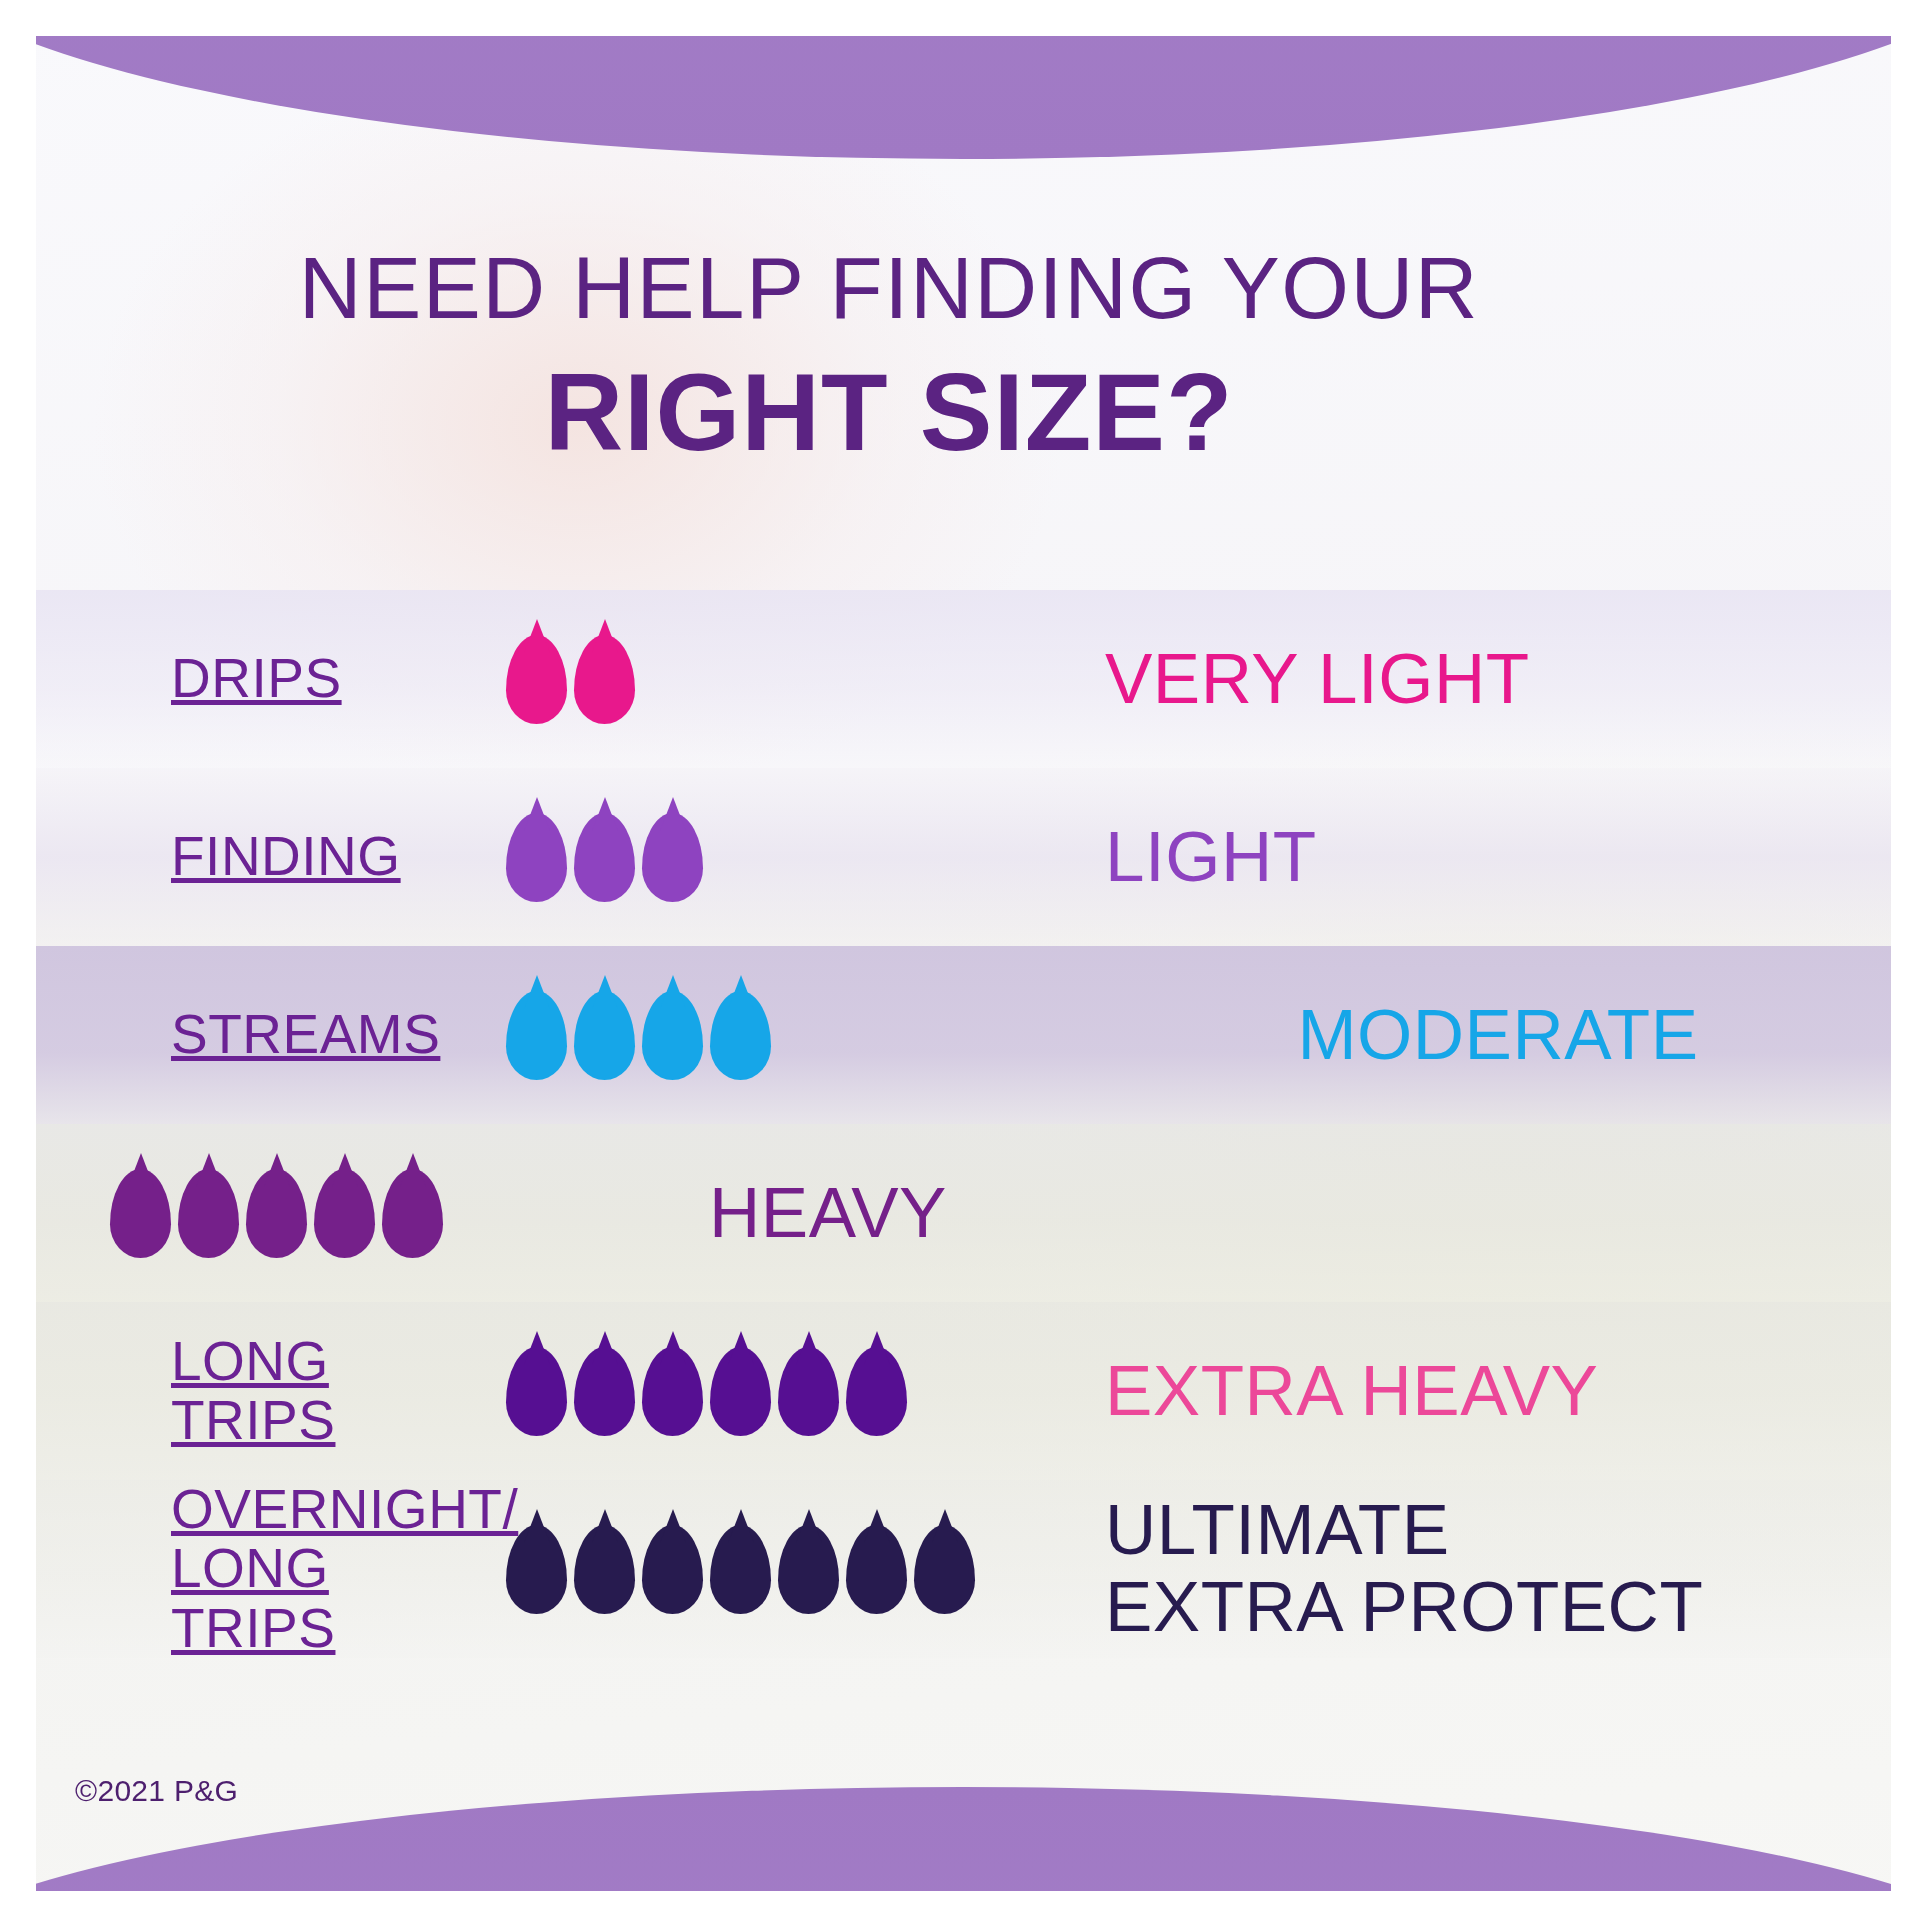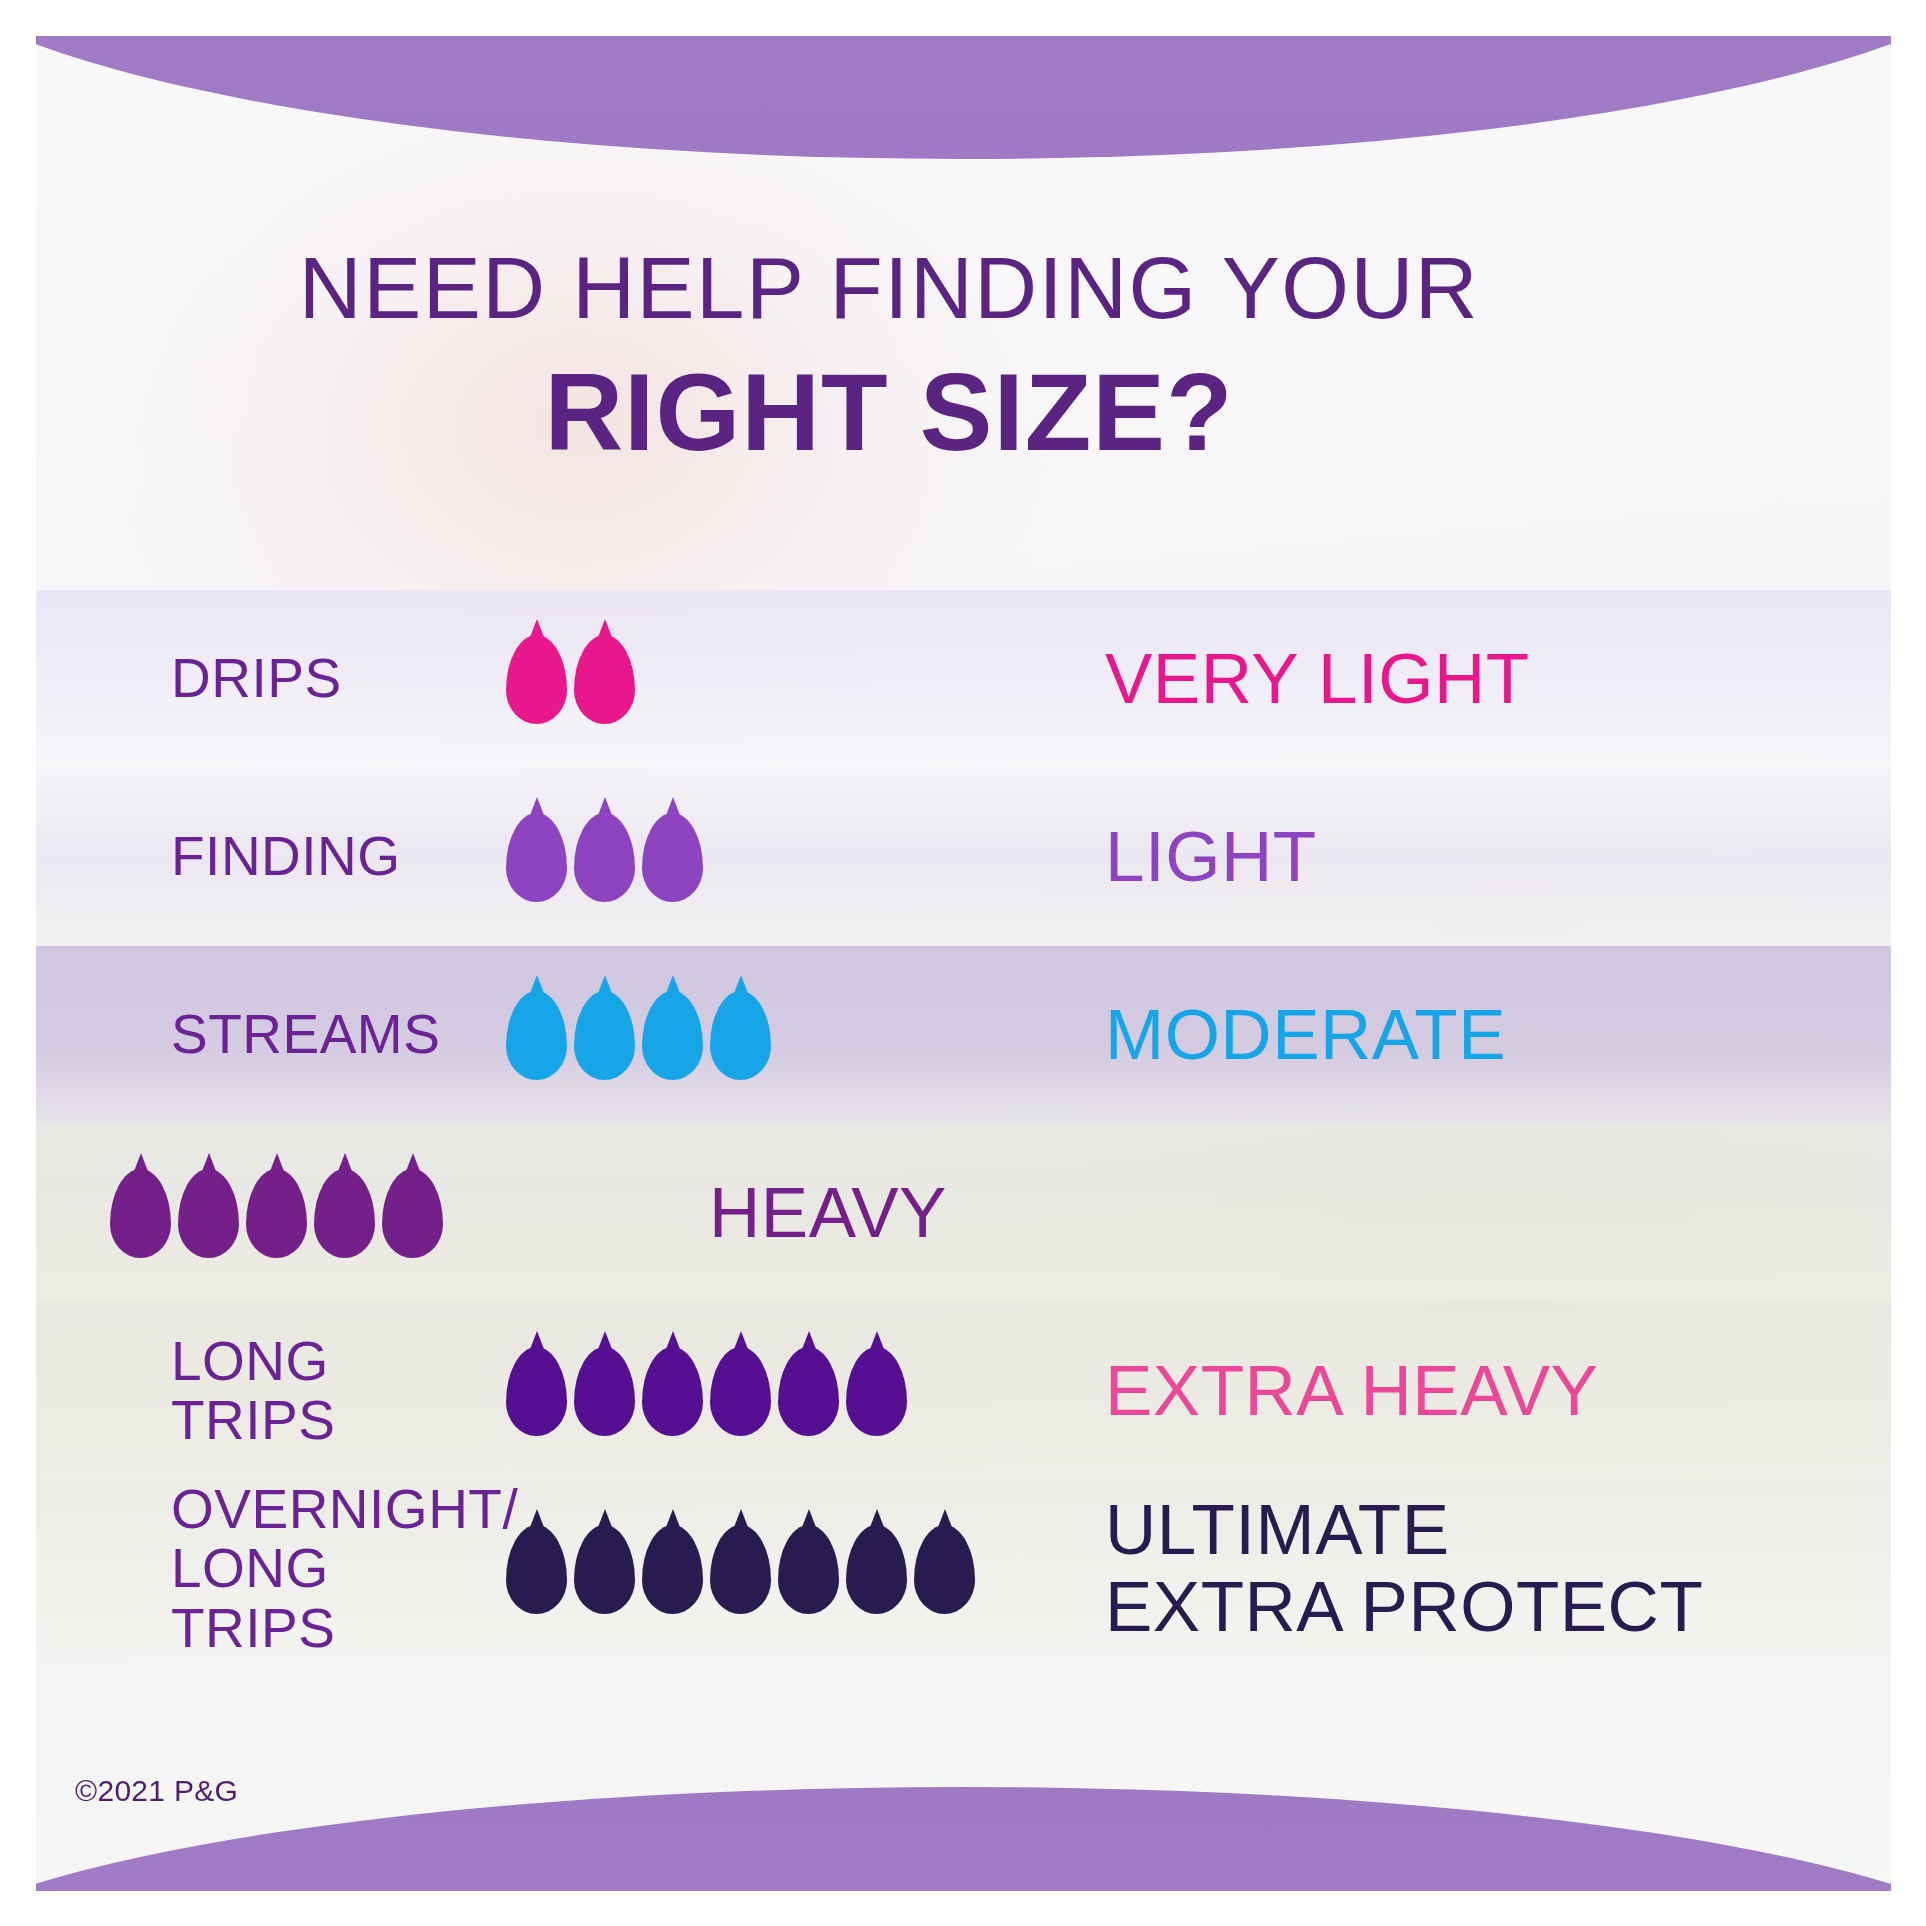--- a/index.html
+++ b/index.html
@@ -129,20 +129,21 @@
   .cell-label {
     width: 396px;
     padding-left: 135px;
     box-sizing: border-box;
     font-size: 55px;
     letter-spacing: 0.5px;
     color: #6b2294;
     font-weight: 400;
     line-height: 1.08;
     white-space: pre-line;
+    text-decoration: underline;
   }
   .cell-drops {
     width: 614px;
     display: flex;
     align-items: center;
     justify-content: flex-start;
     padding-left: 74px;
     box-sizing: border-box;
     gap: 7px;
   }
@@ -226,21 +227,21 @@
       </div>
       <div class="row">
         <div class="row-tint tint-3"></div>
         <div class="cell cell-label">STREAMS</div>
         <div class="cell cell-drops">
           <span class="drop" style="background: rgb(22, 166, 232); color: rgb(22, 166, 232);"></span>
           <span class="drop" style="background: rgb(22, 166, 232); color: rgb(22, 166, 232);"></span>
           <span class="drop" style="background: rgb(22, 166, 232); color: rgb(22, 166, 232);"></span>
           <span class="drop" style="background: rgb(22, 166, 232); color: rgb(22, 166, 232);"></span>
         </div>
-        <div class="cell cell-level" style="color: rgb(22, 166, 232);">MODERATE</div>
+        <div class="cell cell-level" style="color: rgb(22, 166, 232); text-align: center;">MODERATE</div>
       </div>
       <div class="row">
         <div class="row-tint tint-4"></div>
         <div class="cell cell-drops">
           <span class="drop" style="background: rgb(117, 32, 138); color: rgb(117, 32, 138);"></span>
           <span class="drop" style="background: rgb(117, 32, 138); color: rgb(117, 32, 138);"></span>
           <span class="drop" style="background: rgb(117, 32, 138); color: rgb(117, 32, 138);"></span>
           <span class="drop" style="background: rgb(117, 32, 138); color: rgb(117, 32, 138);"></span>
           <span class="drop" style="background: rgb(117, 32, 138); color: rgb(117, 32, 138);"></span>
         </div>

